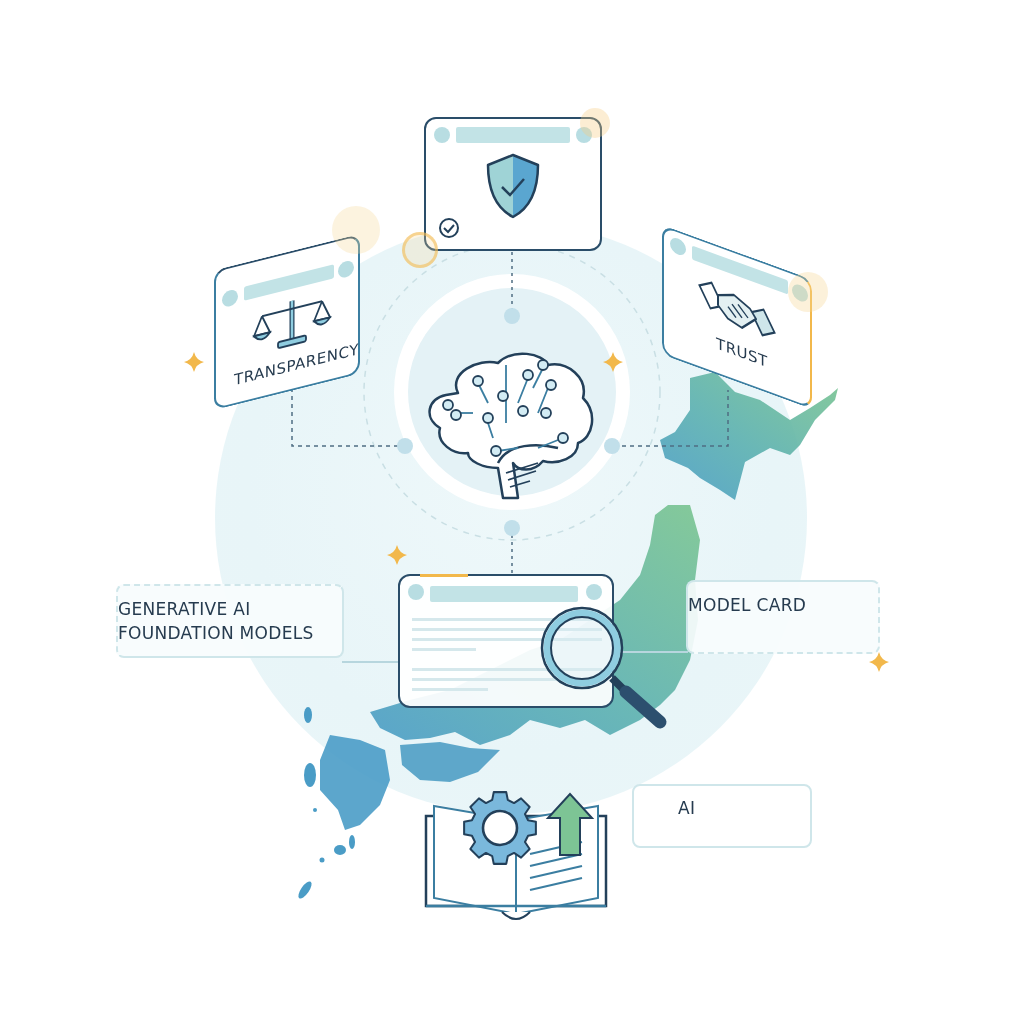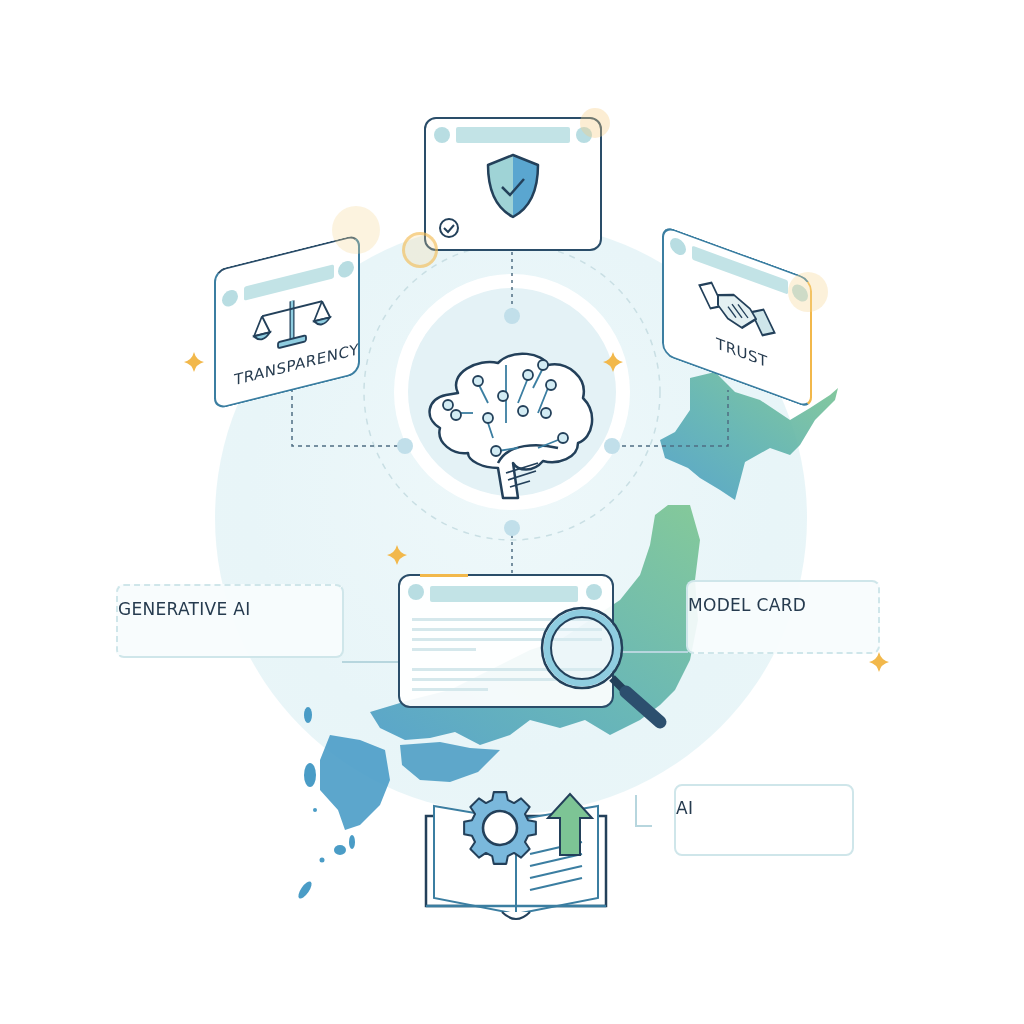--- a/index.html
+++ b/index.html
@@ -167,25 +167,26 @@
 <svg class="abs" style="left:536px;top:604px" width="140" height="128" viewBox="0 0 140 128">
   <circle cx="46" cy="44" r="40" fill="rgba(220,238,245,0.35)" stroke="#23405a" stroke-width="2.5"></circle>
   <circle cx="46" cy="44" r="35" fill="none" stroke="#8fcde0" stroke-width="7"></circle>
   <circle cx="46" cy="44" r="31" fill="none" stroke="#23405a" stroke-width="2"></circle>
   <line x1="76" y1="74" x2="92" y2="90" stroke="#23405a" stroke-width="8"></line>
   <line x1="90" y1="88" x2="124" y2="118" stroke="#2c4f6e" stroke-width="13" stroke-linecap="round"></line>
 </svg>
 
 <div class="abs label-box" style="left:116px;top:584px;width:228px;height:74px;padding-top:11px;border-top-style:dashed;border-left-style:dashed;">
   <span class="label-line">GENERATIVE AI</span>
+  <span class="label-line">FOUNDATION MODELS</span>
 </div>
 <div class="abs label-box" style="left:686px;top:580px;width:194px;height:74px;padding-top:11px;border-right-style:dashed;border-bottom-style:dashed;">
   <span class="label-line">MODEL CARD</span>
 </div>
-<div class="abs label-box" style="left:674px;top:784px;width:180px;height:72px;padding-top:10px;background:#ffffff;">
+<div class="abs label-box" style="left:632px;top:784px;width:180px;height:64px;padding-top:10px;background:#ffffff;padding-left:44px;">
   <span class="label-line">AI</span>
 </div>
 
 <svg class="abs" style="left:420px;top:780px" width="200" height="160" viewBox="0 0 200 160">
   <g>
     <rect x="6" y="36" width="180" height="90" fill="#ffffff" stroke="#23405a" stroke-width="2.5"></rect>
     <path d="M14 26 L96 40 L96 134 L14 118 Z" fill="#ffffff" stroke="#3b7ea1" stroke-width="2"></path>
     <path d="M178 26 L96 40 L96 134 L178 118 Z" fill="#ffffff" stroke="#3b7ea1" stroke-width="2"></path>
     <line x1="6" y1="126" x2="186" y2="126" stroke="#3b7ea1" stroke-width="2.5"></line>
     <path d="M82 132 Q96 146 110 132" fill="#ffffff" stroke="#23405a" stroke-width="2"></path>

